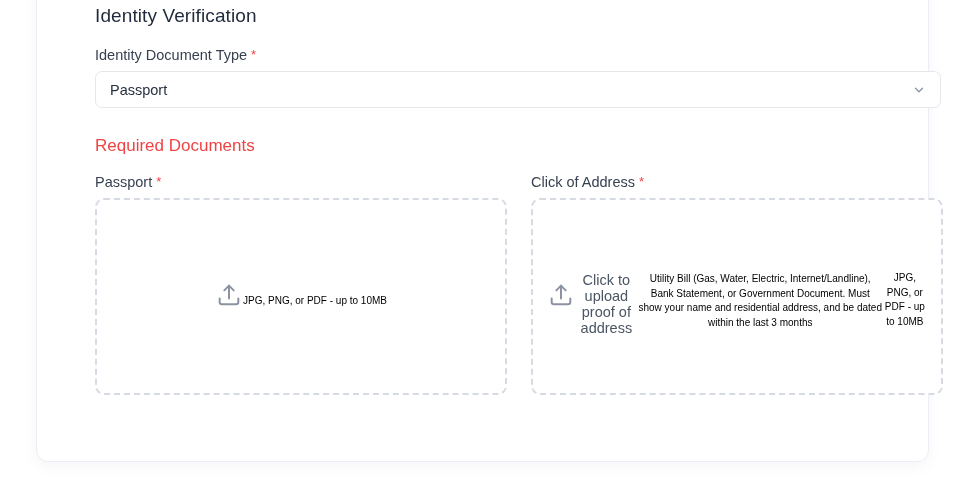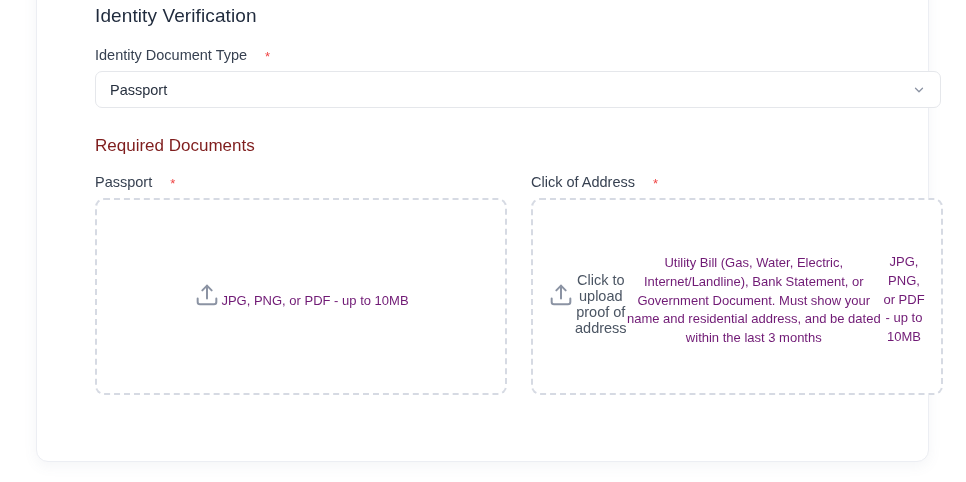--- a/index.html
+++ b/index.html
@@ -38,22 +38,21 @@
     color: #1f2a3c;
     letter-spacing: 0.1px;
     margin: 0 0 20px 0;
     font-weight: 400;
   }
   .field-label {
     font-size: 14.5px;
     color: #374151;
     margin-bottom: 8px;
     display: flex;
-    align-items: center;
-    gap: 18px;
+    gap: 4px;
   }
   .req-star {
     color: #ef4444;
     font-size: 13px;
     line-height: 1;
     position: relative;
     top: 1px;
   }
   .select-box {
     position: relative;
@@ -74,21 +73,21 @@
   }
   .chevron {
     position: absolute;
     right: 14px;
     top: 50%;
     transform: translateY(-50%);
     display: flex;
   }
   .subsection-title {
     font-size: 17px;
-    color: #7f1d1d;
+    color: #ef4444;
     margin: 28px 0 18px 0;
     font-weight: 400;
   }
   .drop-grid {
     display: flex;
     gap: 24px;
   }
   .drop-col {
     width: 412px;
   }
@@ -105,22 +104,22 @@
     background: #ffffff;
     padding: 0 14px;
   }
   .dz-title {
     font-size: 14.5px;
     color: #4b5563;
     margin-top: 14px;
     text-align: center;
   }
   .dz-hint {
-    font-size: 13px;
-    color: #701a75;
+    font-size: 10px;
+    color: #000000;
     text-align: center;
     line-height: 1.45;
     margin-top: 9px;
     max-width: 385px;
   }
   .dz-hint.small-gap { margin-top: 7px; }
   .upload-icon { display: block; }
 </style>
 </head>
 <body>

